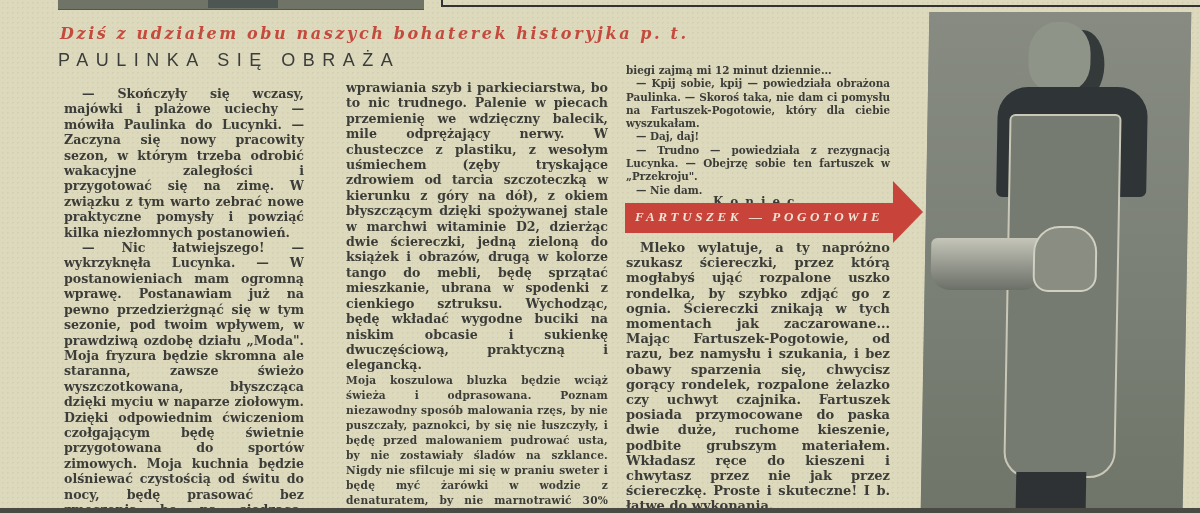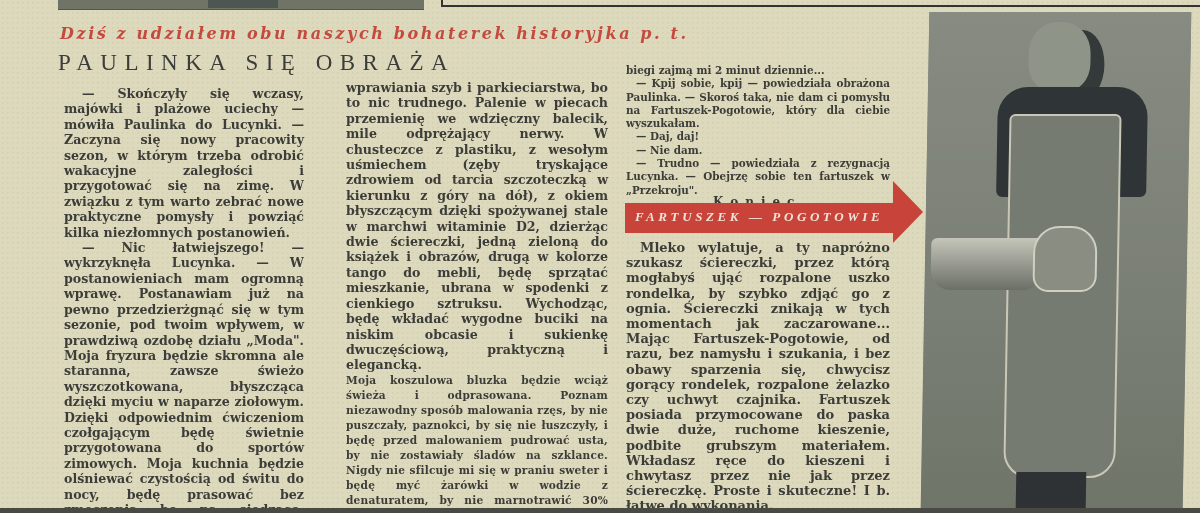--- a/index.html
+++ b/index.html
@@ -8,21 +8,21 @@
     background:#ddd9bd;
     background-image: radial-gradient(rgba(120,110,80,0.08) 1px, transparent 1px);
     background-size: 5px 5px;
     font-family: "DejaVu Serif", serif;
     color:#3a3a36;
   }
   .top-photo-strip { position:absolute; left:58px; top:0; width:366px; height:9px; background:#6f7466; border-bottom:1px solid #555; }
   .top-photo-strip::after { content:""; position:absolute; left:150px; top:0; width:70px; height:8px; background:#4d5652; }
   .top-box { position:absolute; left:441px; top:0; width:759px; height:5px; border:2px solid #333; border-top:none; }
   .kicker { position:absolute; left:60px; top:24px; color:#c54a3e; font-family:"DejaVu Serif", serif; font-weight:bold; font-style:italic; font-size:16px; letter-spacing:2.6px; white-space:nowrap; }
-  .title { position:absolute; left:58px; top:50px; font-family:Liberation Serif, serif; font-size:23px; letter-spacing:7.5px; color:#3b3d3a; white-space:nowrap; }
+  .title { position:absolute; left:58px; top:50px; font-family:Liberation Sans, sans-serif; font-size:18px; letter-spacing:7.5px; color:#3b3d3a; white-space:nowrap; }
   .col { position:absolute; font-size:12.6px; line-height:15.4px; text-align:justify; font-weight:bold; color:#3c3d38; }
   .col p { margin:0; text-indent:18px; }
   .col1 { left:64px; top:86px; width:240px; }
   .col2 { left:346px; top:80px; width:262px; }
   .col2 .small { font-size:10.6px; line-height:15px; letter-spacing:0.2px; }
   .col3 { left:626px; top:64px; width:264px; font-size:10.4px; line-height:13.3px; }
   .col3 p { text-indent:10px; }
   .koniec { position:absolute; left:713px; top:195px; font-size:12px; font-weight:bold; letter-spacing:7px;text-align:center; }
   .arrow { position:absolute; left:625px; top:181px; width:297px; height:62px; }
   .arrow-body { position:absolute; left:0; top:22px; width:270px; height:30px; background:#c8443a; }
@@ -54,25 +54,25 @@
   <p>— Skończyły się wczasy, majówki i plażowe uciechy — mówiła Paulinka do Lucynki. — Zaczyna się nowy pracowity sezon, w którym trzeba odrobić wakacyjne zaległości i przygotować się na zimę. W związku z tym warto zebrać nowe praktyczne pomysły i powziąć kilka niezłomnych postanowień.</p>
   <p>— Nic łatwiejszego! — wykrzyknęła Lucynka. — W postanowieniach mam ogromną wprawę. Postanawiam już na pewno przedzierżgnąć się w tym sezonie, pod twoim wpływem, w prawdziwą ozdobę działu „Moda". Moja fryzura będzie skromna ale staranna, zawsze świeżo wyszczotkowana, błyszcząca dzięki myciu w naparze ziołowym. Dzięki odpowiednim ćwiczeniom czołgającym będę świetnie przygotowana do sportów zimowych. Moja kuchnia będzie olśniewać czystością od świtu do nocy, będę prasować bez zmęczenia bo na siedząco, umywalnia nigdy nie będzie zatkana. Nauczę się</p>
 </div>
 
 <div class="col col2">
   <p style="text-indent:0">wprawiania szyb i parkieciarstwa, bo to nic trudnego. Palenie w piecach przemienię we wdzięczny balecik, mile odprężający nerwy. W chusteczce z plastiku, z wesołym uśmiechem (zęby tryskające zdrowiem od tarcia szczoteczką w kierunku z góry na dół), z okiem błyszczącym dzięki spożywanej stale w marchwi witaminie D2, dzierżąc dwie ściereczki, jedną zieloną do książek i obrazów, drugą w kolorze tango do mebli, będę sprzątać mieszkanie, ubrana w spodenki z cienkiego sztruksu. Wychodząc, będę wkładać wygodne buciki na niskim obcasie i sukienkę dwuczęściową, praktyczną i elegancką.</p>
   <p class="small" style="text-indent:0">Moja koszulowa bluzka będzie wciąż świeża i odprasowana. Poznam niezawodny sposób malowania rzęs, by nie puszczały, paznokci, by się nie łuszczyły, i będę przed malowaniem pudrować usta, by nie zostawiały śladów na szklance. Nigdy nie sfilcuje mi się w praniu sweter i będę myć żarówki w wodzie z denaturatem, by nie marnotrawić 30% światła. Wszystkie te za-</p>
 </div>
 
 <div class="col col3">
-  <p style="text-indent:0">biegi zajmą mi 2 minut dziennie...</p>
+  <p style="text-indent:0">biegi zajmą mi 12 minut dziennie...</p>
   <p>— Kpij sobie, kpij — powiedziała obrażona Paulinka. — Skoroś taka, nie dam ci pomysłu na Fartuszek-Pogotowie, który dla ciebie wyszukałam.</p>
   <p>— Daj, daj!</p>
+  <p>— Trudno — powiedziała z rezygnacją Lucynka. — Obejrzę sobie ten fartuszek w „Przekroju".</p>
   <p>— Nie dam.</p>
-  <p>— Trudno — powiedziała z rezygnacją Lucynka. — Obejrzę sobie ten fartuszek w „Przekroju".</p>
 </div>
 
 <div class="koniec">Koniec</div>
 
 <div class="arrow">
   <div class="arrow-body"></div>
   <div class="arrow-head"></div>
   <div class="arrow-label">FARTUSZEK — POGOTOWIE</div>
 </div>
 

